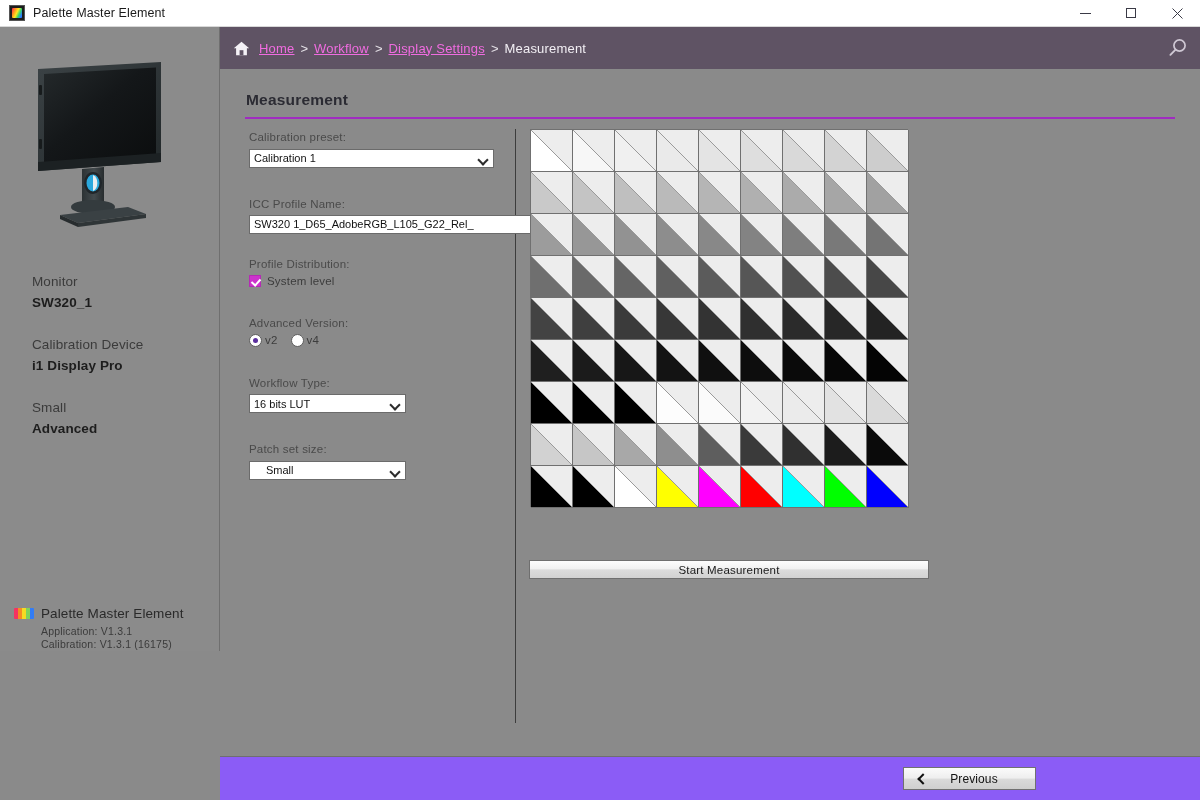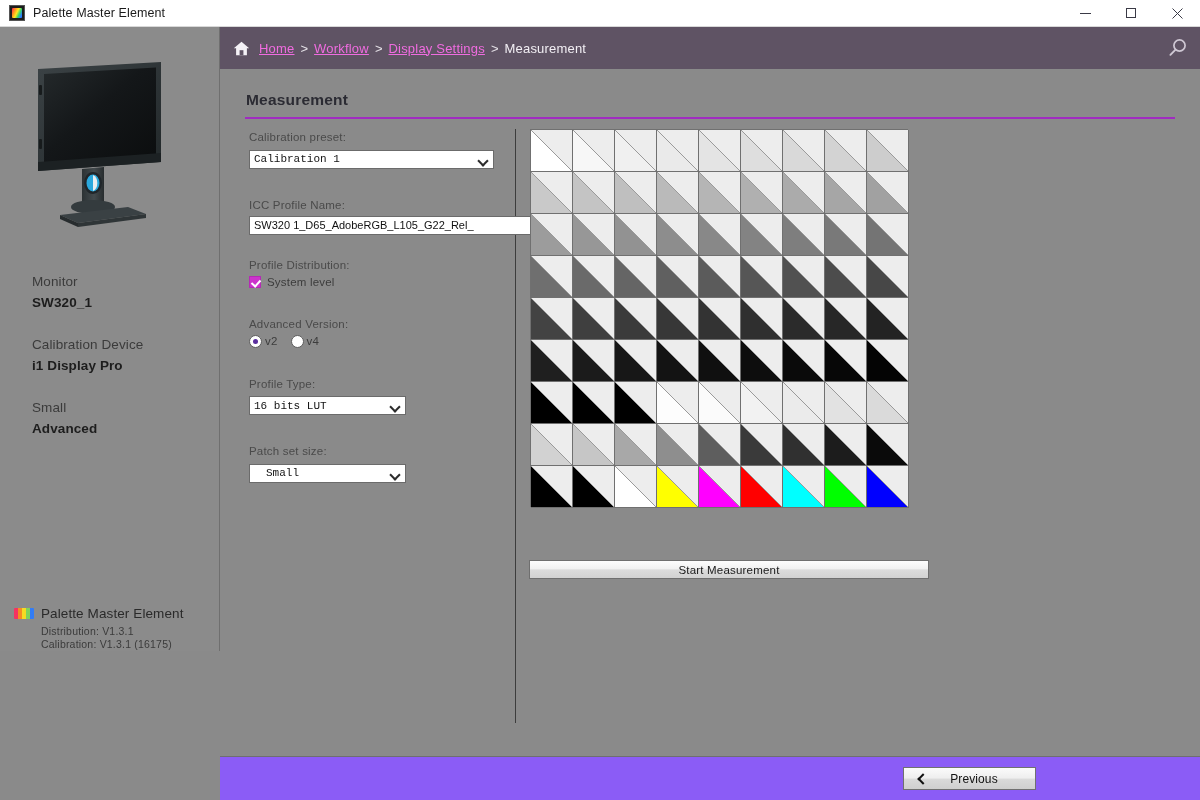--- a/index.html
+++ b/index.html
@@ -132,21 +132,21 @@
   .field-label {
     font-size: 11.5px; color: #4a4a4a; margin-bottom: 5px;
     letter-spacing: .2px;
   }
   .spacer-lg { height: 30px; }
   .spacer-md { height: 24px; }
 
   select.ctl {
     display: block; height: 19px; border: 1px solid #6b6b6b;
     background: #ffffff; color: #121212; font-size: 11px;
-    font-family: Liberation Mono, monospace;
+    font-family: Liberation Sans, sans-serif;
     padding: 0 2px 0 4px; border-radius: 0;
     -webkit-appearance: none; appearance: none;
   }
   .select-wrap { position: relative; display: inline-block; }
   .select-wrap::after {
     content: ""; position: absolute; right: 7px; top: 7px;
     width: 6px; height: 6px;
     border-right: 2px solid #2c2c2c; border-bottom: 2px solid #2c2c2c;
     transform: rotate(45deg); pointer-events: none;
   }
@@ -303,21 +303,21 @@
       <div class="info-label">Small</div>
       <div class="info-value">Advanced</div>
     </div>
   </div>
 
   <div id="sidebar-footer">
     <div id="footer-brand">
       <span id="footer-logo"></span>
       <span id="footer-brand-text">Palette Master Element</span>
     </div>
-    <div class="footer-line">Distribution: V1.3.1</div>
+    <div class="footer-line">Application: V1.3.1</div>
     <div class="footer-line">Calibration: V1.3.1 (16175)</div>
   </div>
 </div>
 
 <div id="crumbbar">
   <svg id="home-icon" viewBox="0 0 17 15">
     <path d="M8.5 0.8 L16.2 7.2 L13.9 7.2 L13.9 14.2 L3.1 14.2 L3.1 7.2 L0.8 7.2 Z" fill="#f4f1f6"></path>
     <rect x="6.6" y="9.2" width="3.8" height="5" fill="#5f5364"></rect>
   </svg>
   <div id="crumbs">
@@ -378,21 +378,21 @@
         <span class="radio-label">v2</span>
         <span class="radio-gap"></span>
         <span class="radio"></span>
         <span class="radio-label">v4</span>
       </div>
     </div>
 
     <div class="spacer-lg"></div>
 
     <div>
-      <div class="field-label">Profile Type:</div>
+      <div class="field-label">Workflow Type:</div>
       <span class="select-wrap">
         <select id="ptype-select" class="ctl">
           <option>16 bits LUT</option>
         </select>
       </span>
     </div>
 
     <div class="spacer-lg"></div>
 
     <div>

